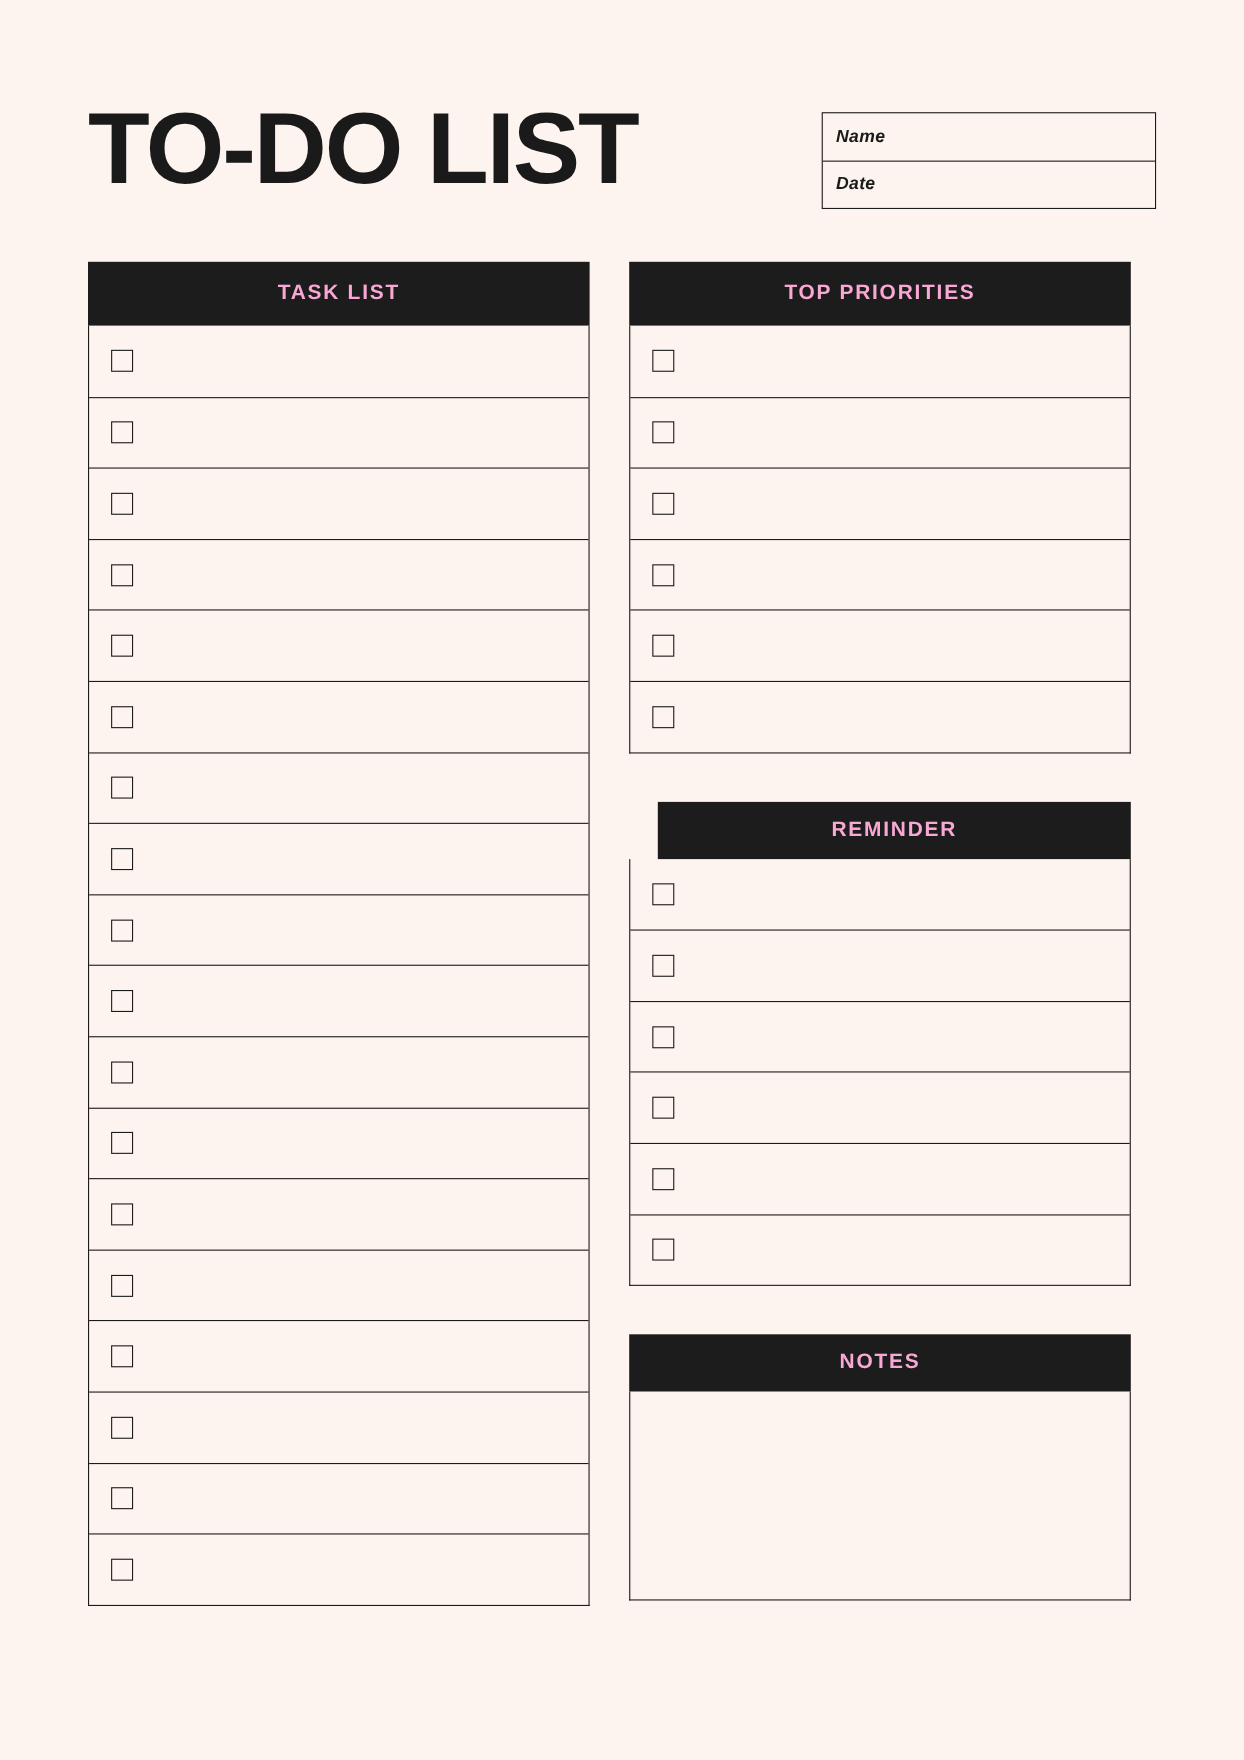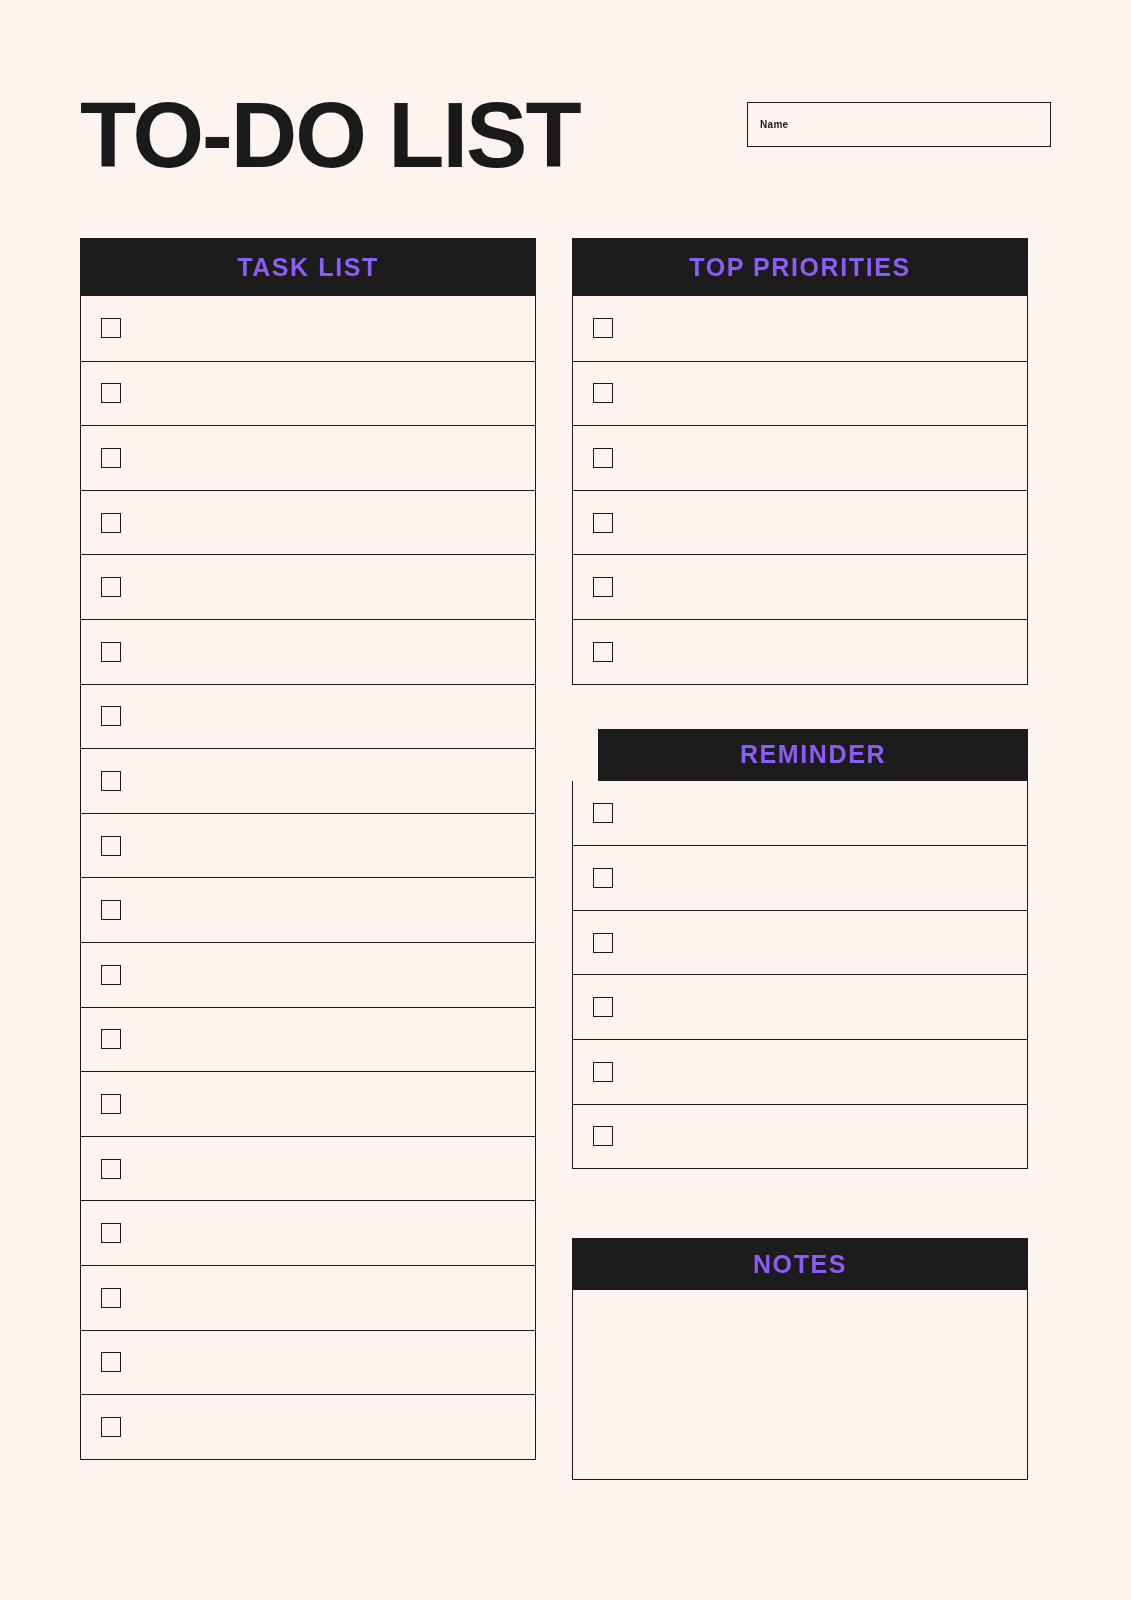--- a/index.html
+++ b/index.html
@@ -54,31 +54,32 @@
     height: 43px;
     box-sizing: border-box;
     display: flex;
     align-items: center;
     padding-left: 12px;
   }
   .meta-row + .meta-row {
     border-top: 1.5px solid #1a1a1a;
   }
   .meta-label {
-    font-size: 10px;
+    font-size: 16px;
     font-weight: bold;
+    font-style: italic;
     letter-spacing: 0.3px;
   }
 
   
   .section-head {
     background: #1c1c1c;
-    color: #8b5cf6;
+    color: #f9a8d4;
     text-align: center;
-    font-size: 25px;
+    font-size: 19px;
     font-weight: bold;
     letter-spacing: 1.6px;
     display: flex;
     align-items: center;
     justify-content: center;
     box-sizing: border-box;
   }
   .rows {
     box-sizing: border-box;
     border-left: 1.5px solid #1a1a1a;
@@ -133,21 +134,21 @@
   .priorities .section-head { height: 58px; text-align: right; }
   .priorities .row { height: 64.6px; }
 
   .reminder {
     margin-top: 44px;
   }
   .reminder .section-head { height: 52px; margin-left: 26px; }
   .reminder .row { height: 64.6px; }
 
   .notes {
-    margin-top: 69px;
+    margin-top: 44px;
     border-radius: 25px;
   }
   .notes .section-head { height: 52px; }
   .notes-body {
     height: 190px;
     box-sizing: border-box;
     border-left: 1.5px solid #1a1a1a;
     border-right: 1.5px solid #1a1a1a;
     border-bottom: 1.5px solid #1a1a1a;
     padding: 12px 16px;
@@ -162,20 +163,24 @@
 <div class="page">
 
   <div class="header">
     <div class="title">TO-DO LIST</div>
 
     <div class="meta-box">
       <div class="meta-row">
         <span class="meta-label">Name</span>
         <span class="row-text"></span>
       </div>
+      <div class="meta-row">
+        <span class="meta-label">Date</span>
+        <span class="row-text"></span>
+      </div>
     </div>
   </div>
 
   <div class="tasklist">
     <div class="section-head">TASK LIST</div>
     <div class="rows" id="task-rows">
         <div class="row">
           <div class="checkbox"></div>
           <div class="row-text"></div>
         </div>

